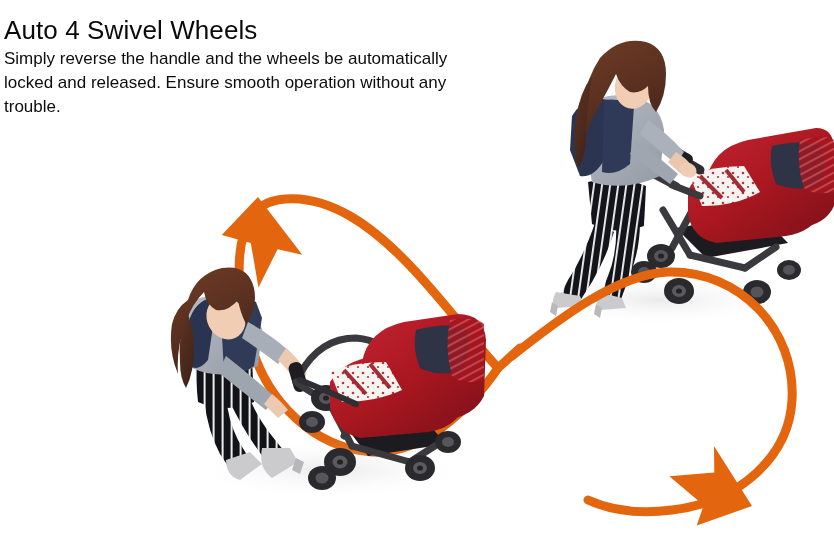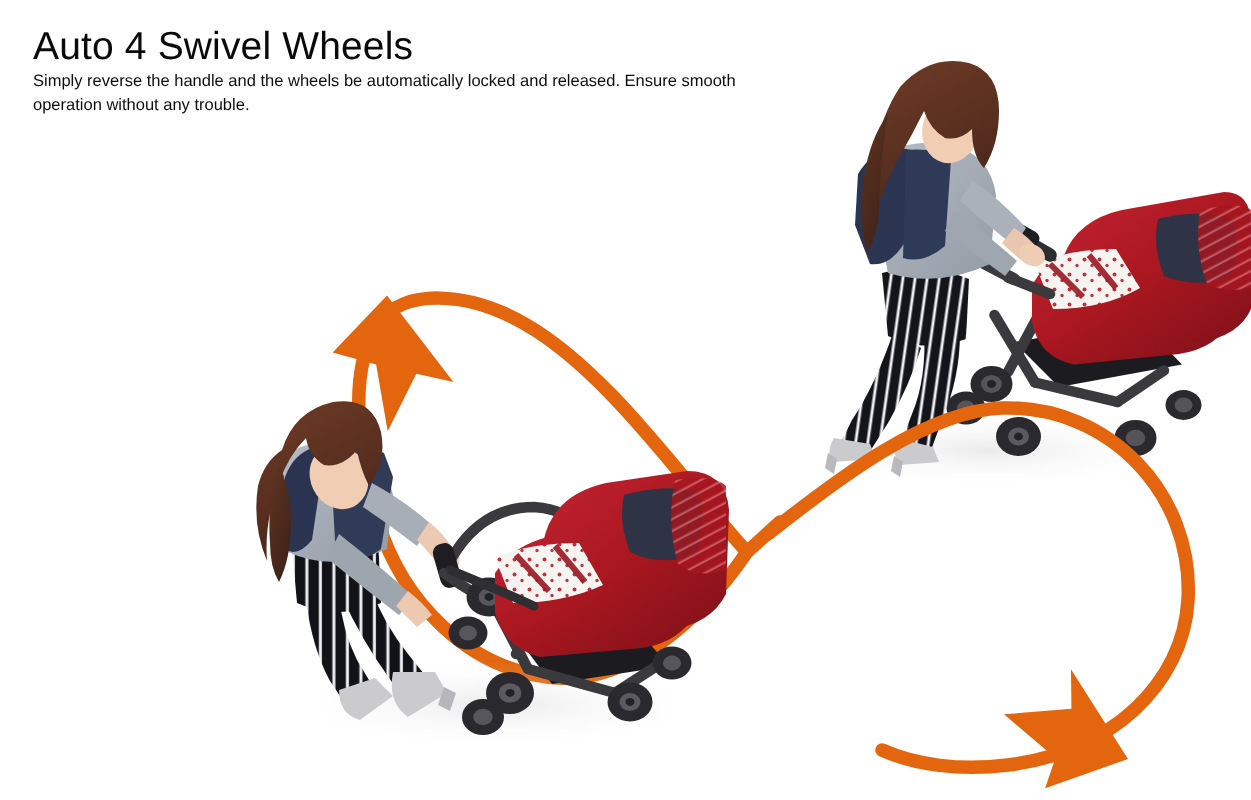--- a/index.html
+++ b/index.html
@@ -15,38 +15,38 @@
     position: relative;
     width: 834px;
     height: 533px;
     background: #ffffff;
     overflow: hidden;
   }
 
   
   .text-block {
     position: absolute;
-    left: 22px;
+    left: 4px;
     top: 16px;
     width: 500px;
     z-index: 40;
   }
   .headline {
     font-family: "Liberation Sans", sans-serif;
     font-size: 26px;
     font-weight: 400;
     color: #0a0a0a;
     line-height: 1.12;
     letter-spacing: 0.1px;
     margin: 0 0 2px 0;
     white-space: nowrap;
   }
   .subtext {
     font-family: "Liberation Sans", sans-serif;
-    font-size: 11px;
+    font-size: 17px;
     font-weight: 400;
     color: #0d0d0d;
     line-height: 1.42;
     margin: 0;
     width: 485px;
   }
 
   
   .layer {
     position: absolute;

